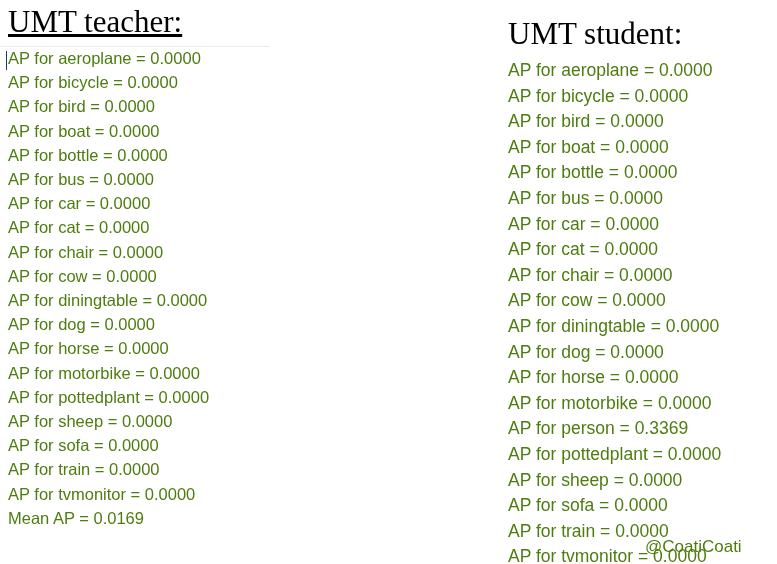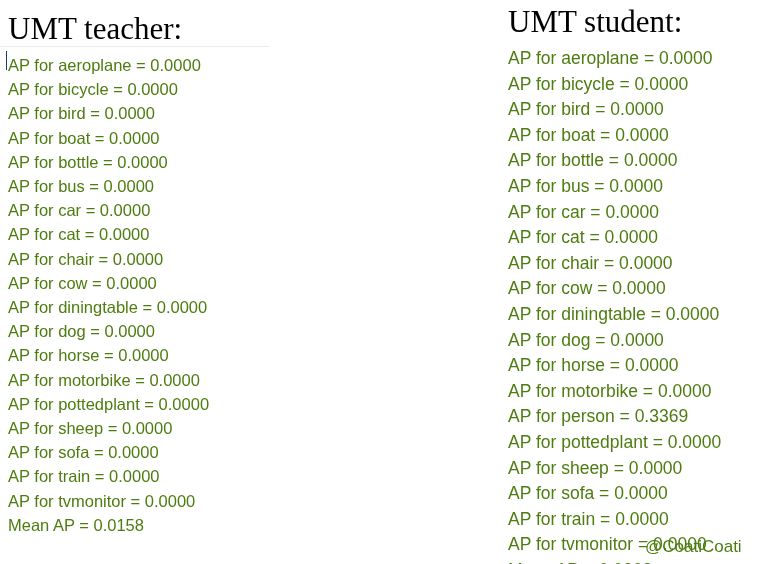--- a/index.html
+++ b/index.html
@@ -27,22 +27,22 @@
   .panel-heading {
     font-family: "Liberation Serif", serif;
     font-size: 31px;
     line-height: 40px;
     color: #000000;
     white-space: nowrap;
     margin: 0;
     font-weight: normal;
   }
 
-  #panel-teacher .panel-heading { padding-left: 8px; padding-top: 9px; }
-  #panel-student .panel-heading { padding-left: 118px; padding-top: 2px; }
+  #panel-teacher .panel-heading { padding-left: 8px; padding-top: 2px; text-decoration: underline; }
+  #panel-student .panel-heading { padding-left: 118px; padding-top: 14px; }
 
   .divider-rule {
     position: absolute;
     left: 0;
     top: 46px;
     width: 270px;
     height: 1px;
     background: #ececec;
   }
 
@@ -112,21 +112,21 @@
       <li class="result-line">AP for cow = 0.0000</li>
       <li class="result-line">AP for diningtable = 0.0000</li>
       <li class="result-line">AP for dog = 0.0000</li>
       <li class="result-line">AP for horse = 0.0000</li>
       <li class="result-line">AP for motorbike = 0.0000</li>
       <li class="result-line">AP for pottedplant = 0.0000</li>
       <li class="result-line">AP for sheep = 0.0000</li>
       <li class="result-line">AP for sofa = 0.0000</li>
       <li class="result-line">AP for train = 0.0000</li>
       <li class="result-line">AP for tvmonitor = 0.0000</li>
-      <li class="result-line">Mean AP = 0.0158</li>
+      <li class="result-line">Mean AP = 0.0169</li>
     </ul>
 </div>
 
 <div class="panel" id="panel-student">
   <h1 class="panel-heading">UMT student:</h1>
   <ul class="results-list">
       <li class="result-line">AP for aeroplane = 0.0000</li>
       <li class="result-line">AP for bicycle = 0.0000</li>
       <li class="result-line">AP for bird = 0.0000</li>
       <li class="result-line">AP for boat = 0.0000</li>

